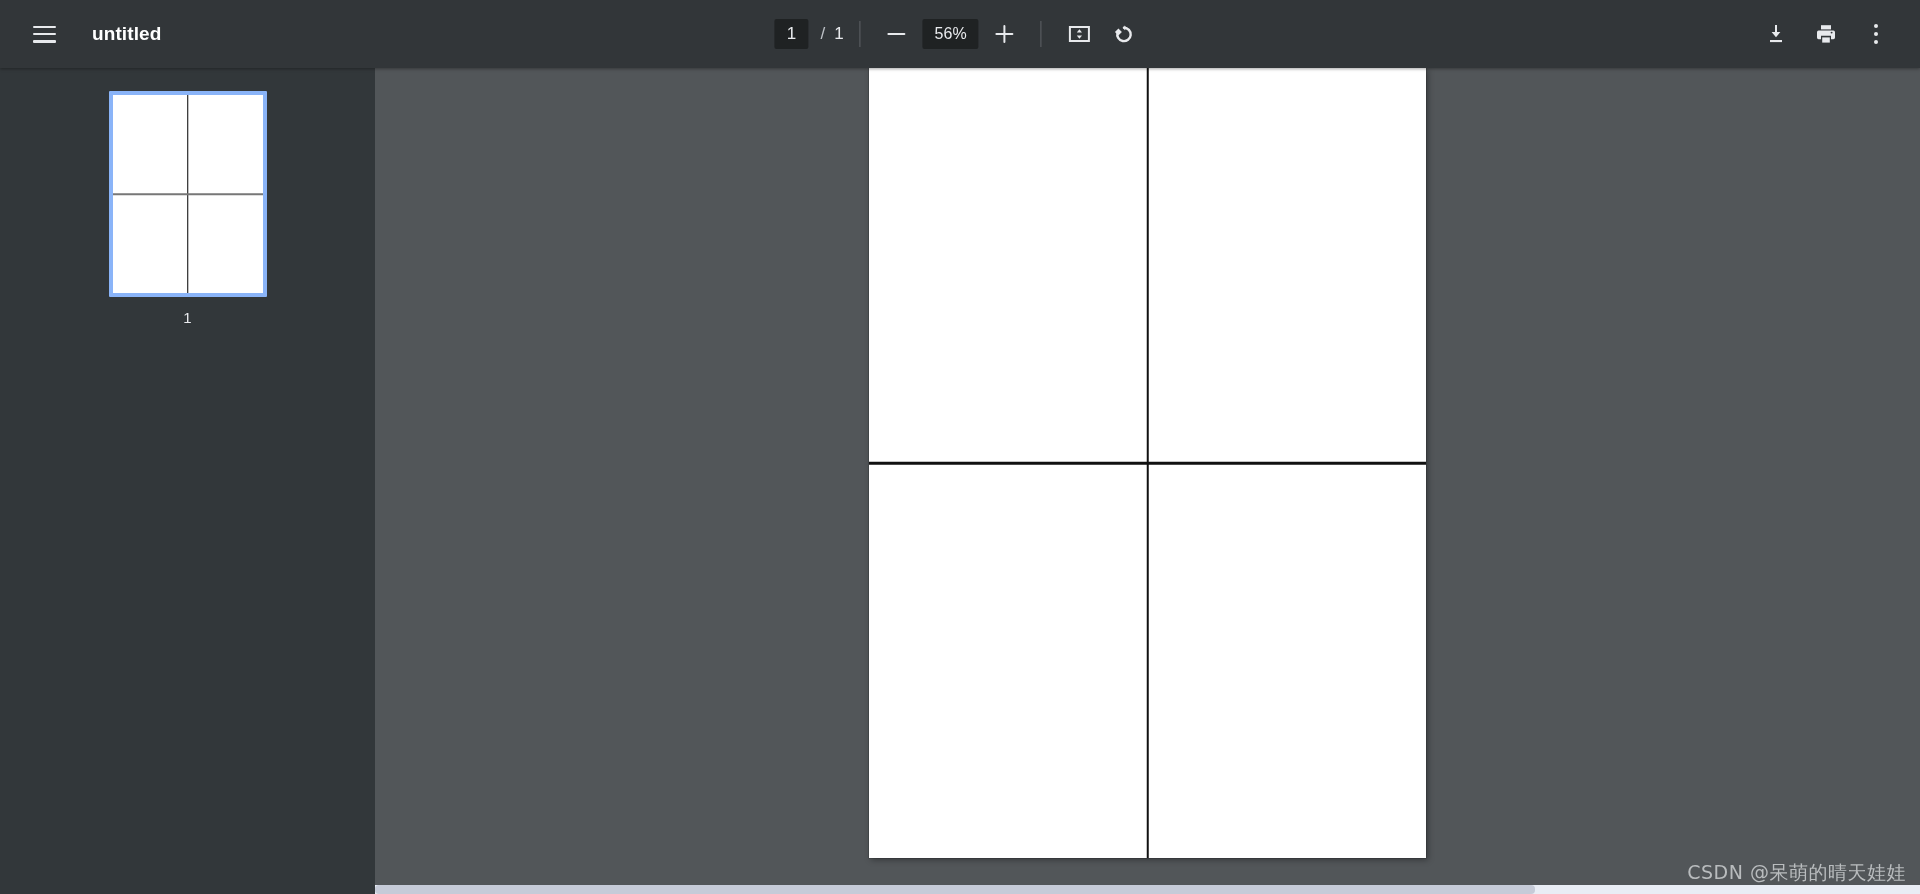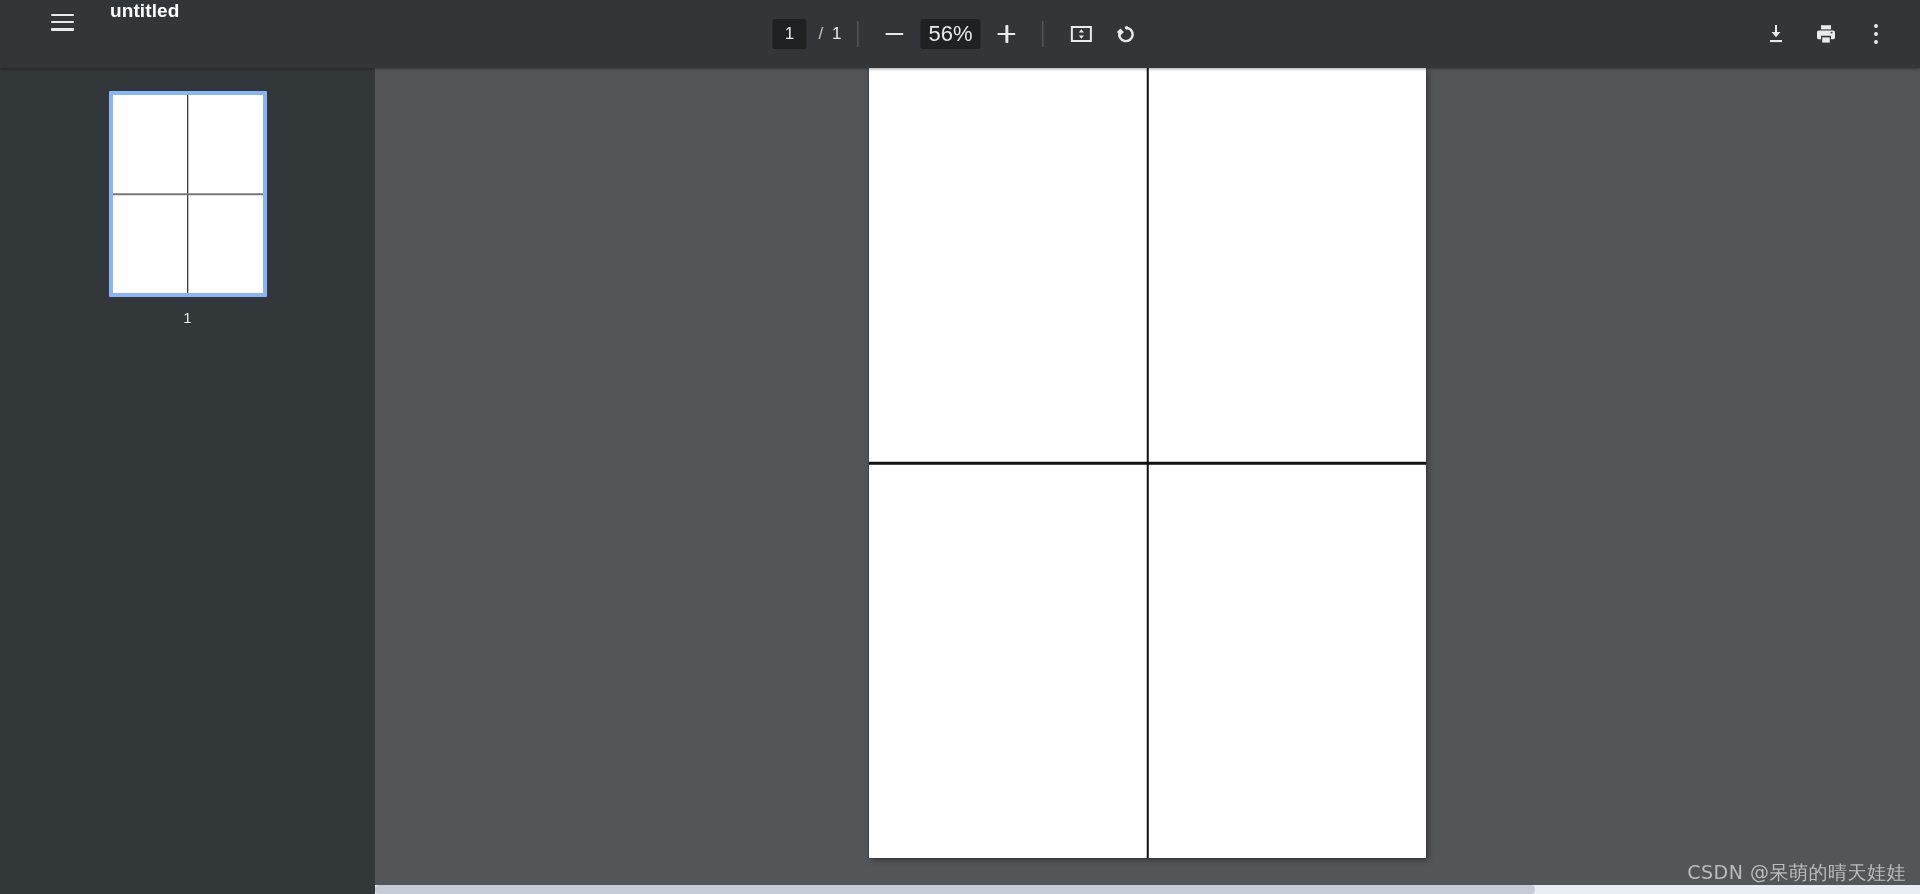--- a/index.html
+++ b/index.html
@@ -27,24 +27,24 @@
     height: 68px;
     background: #323639;
     display: flex;
     align-items: center;
     z-index: 20;
     box-shadow: 0 1px 3px rgba(0,0,0,0.35);
   }
 
   .tb-left {
     display: flex;
+    align-items: center;
     height: 100%;
     padding-left: 22px;
     flex: 0 0 auto;
-    margin-left: 18px;
   }
 
   .icon-btn {
     width: 44px;
     height: 44px;
     display: flex;
     align-items: center;
     justify-content: center;
     border-radius: 50%;
     cursor: pointer;
@@ -147,21 +147,21 @@
   .plus-glyph::before { left: 0; top: 7.75px; width: 18px; height: 2.5px; }
   .plus-glyph::after  { top: 0; left: 7.75px; height: 18px; width: 2.5px; }
 
   .zoom-value {
     height: 30px;
     min-width: 56px;
     padding: 0 8px;
     background: #1f2223;
     border-radius: 2px;
     color: #e8eaed;
-    font-size: 22px;
+    font-size: 16px;
     line-height: 30px;
     text-align: center;
     margin: 0 6px;
     cursor: text;
   }
 
   .tb-right {
     position: absolute;
     right: 22px;
     display: flex;

